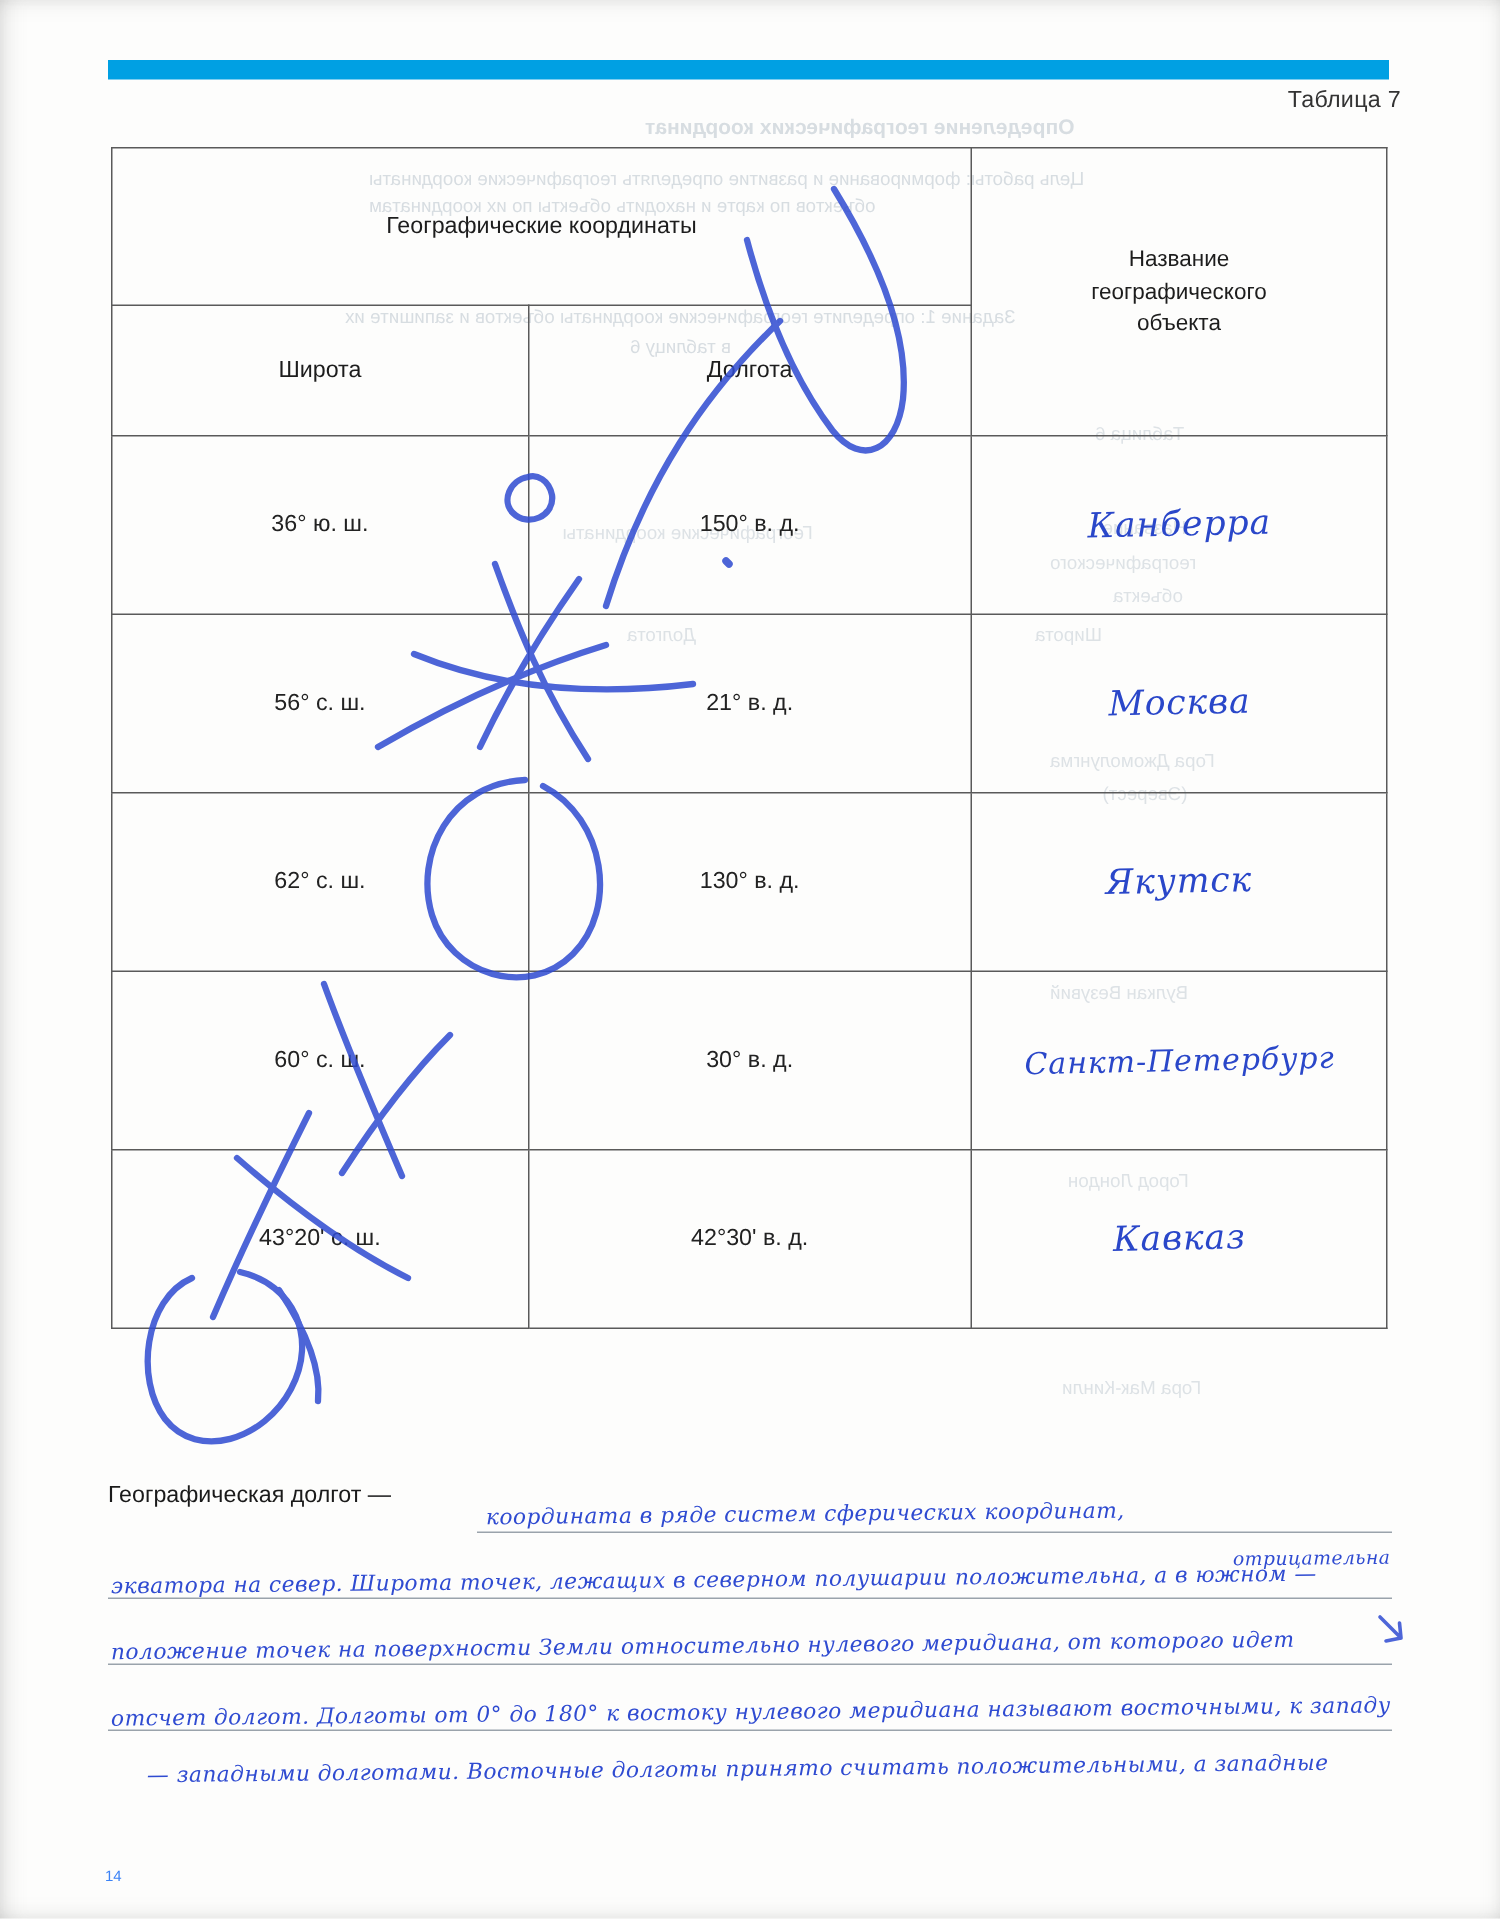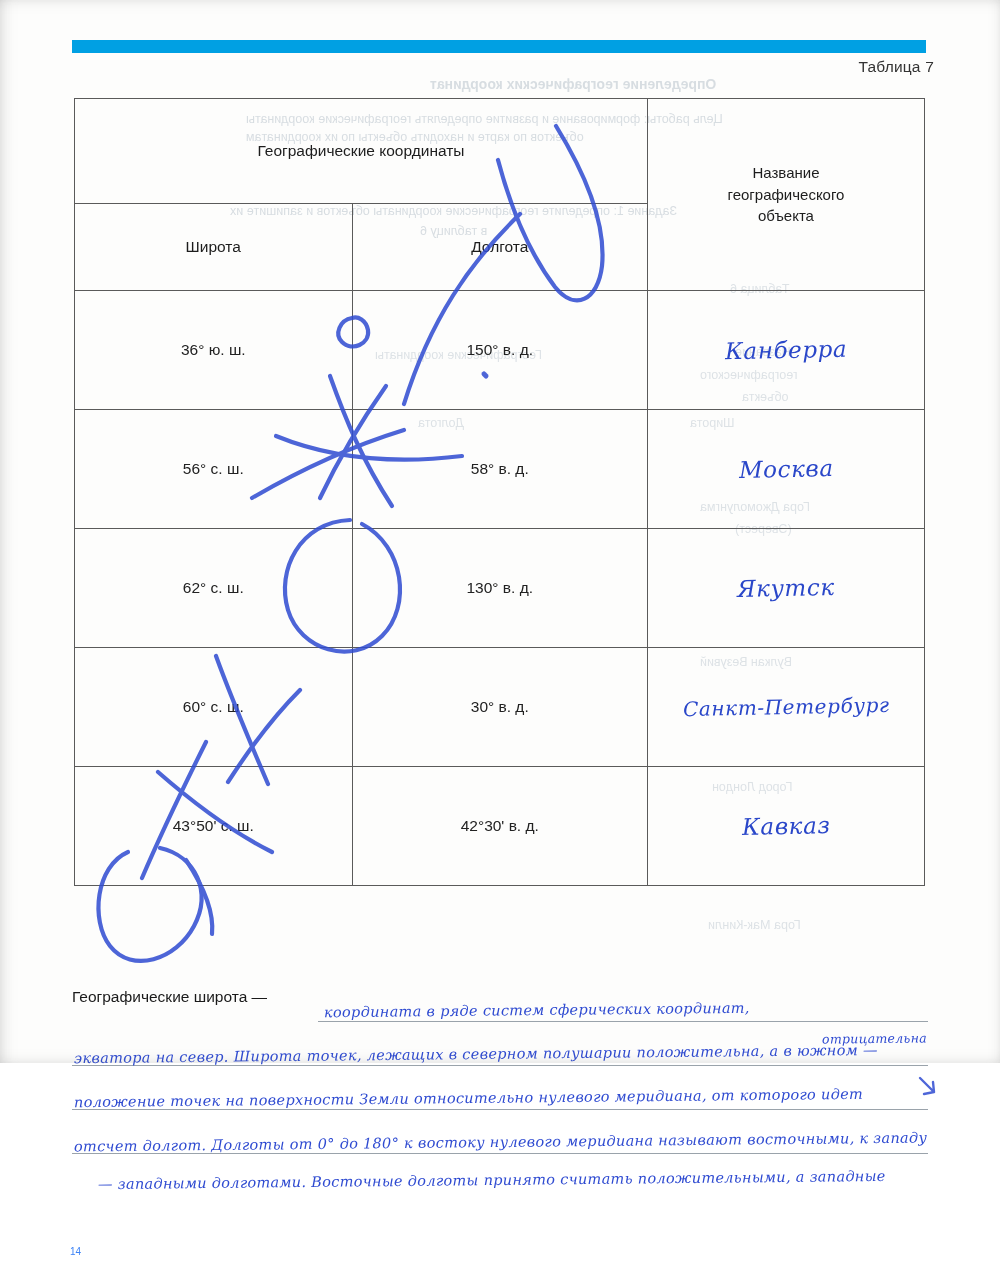--- a/index.html
+++ b/index.html
@@ -11,21 +11,21 @@
     width: 1000px;
     height: 1279px;
     position: relative;
     font-family: "Liberation Sans", sans-serif;
     color: #1a1a1a;
     overflow: hidden;
   }
   .page {
     position: absolute;
     left: 0; top: 0;
-    width: 1000px; height: 1063px;
+    width: 1000px; height: 1279px;
     background: #fdfdfc;
   }
   
   .page::before {
     content: "";
     position: absolute;
     left: 0; top: 0; right: 0; bottom: 0;
     box-shadow: inset 14px 0 16px -14px rgba(120,120,120,.35),
                 inset -10px 0 14px -12px rgba(120,120,120,.25),
                 inset 0 12px 14px -12px rgba(120,120,120,.22),
@@ -208,45 +208,45 @@
       <th class="col-lon hdr-sub">Долгота</th>
     </tr>
 
     <tr class="data-row">
       <td>36° ю. ш.</td>
       <td>150° в. д.</td>
       <td><span class="hand">Канберра</span></td>
     </tr>
     <tr class="data-row">
       <td>56° с. ш.</td>
-      <td>58° в. д.</td>
+      <td>21° в. д.</td>
       <td><span class="hand">Москва</span></td>
     </tr>
     <tr class="data-row">
       <td>62° с. ш.</td>
       <td>130° в. д.</td>
       <td><span class="hand">Якутск</span></td>
     </tr>
     <tr class="data-row">
       <td>60° с. ш.</td>
       <td>30° в. д.</td>
       <td><span class="hand small">Санкт-Петербург</span></td>
     </tr>
     <tr class="data-row">
-      <td>43°50' с. ш.</td>
+      <td>43°20' с. ш.</td>
       <td>42°30' в. д.</td>
       <td><span class="hand">Кавказ</span></td>
     </tr>
   </tbody>
     </table>
 
   <div class="defs">
 
     <div class="line-row">
-      <span class="def-label">Географические широта —</span>
+      <span class="def-label">Географическая долгот —</span>
       <div class="rule" style="left:246px;"></div>
       <span class="hw" style="left:252px;">координата в ряде систем сферических координат,</span>
     </div>
 
 
     <div class="line-row">
       <div class="rule"></div>
       <span class="hw" style="left:2px;">экватора на север. Широта точек, лежащих в северном полушарии положительна, а в южном —</span>
       <span class="hw tiny" style="left:750px; bottom:30px;">отрицательна</span>
     </div>

